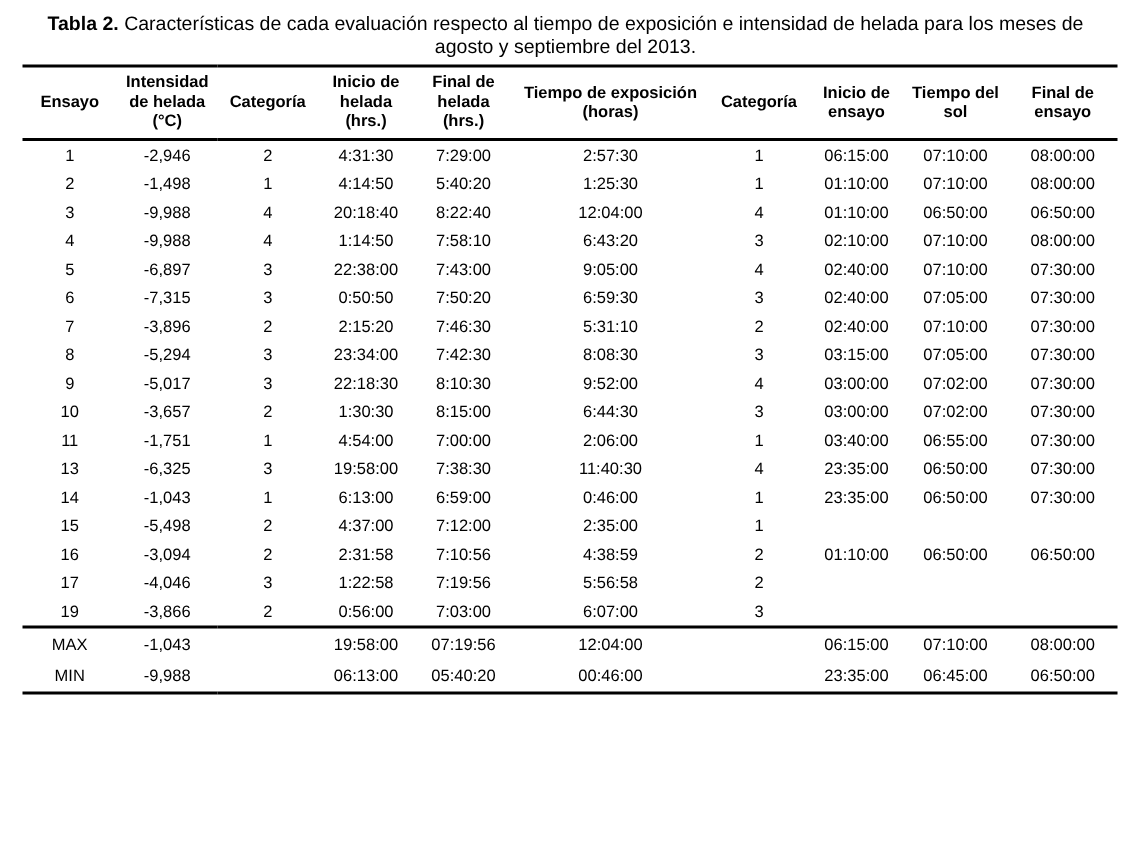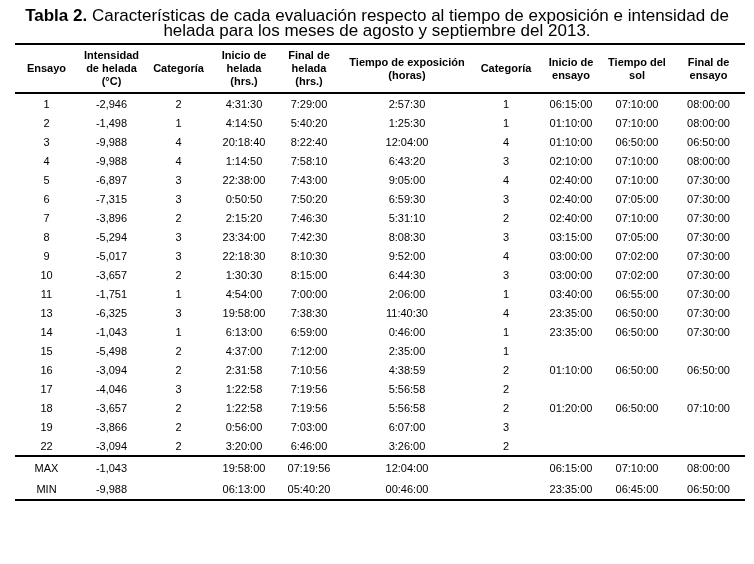--- a/index.html
+++ b/index.html
@@ -10,21 +10,21 @@
   body {
     width: 754px;
     height: 564px;
     font-family: "Liberation Sans", sans-serif;
     color: #000000;
     overflow: hidden;
   }
   .caption {
     padding: 8px 18px 5px 18px;
     text-align: center;
-    font-size: 17px;
+    font-size: 13px;
     line-height: 15px;
   }
   .caption .bold {
     font-weight: bold;
   }
   table.data {
     border-collapse: collapse;
     table-layout: fixed;
     margin-left: 15px;
     width: 730px;
@@ -280,51 +280,27 @@
         <td>3</td>
         <td>1:22:58</td>
         <td>7:19:56</td>
         <td>5:56:58</td>
         <td>2</td>
         <td></td>
         <td></td>
         <td></td>
       </tr>
       <tr>
-        <td>18</td>
-        <td>-3,657</td>
-        <td>2</td>
-        <td>1:22:58</td>
-        <td>7:19:56</td>
-        <td>5:56:58</td>
-        <td>2</td>
-        <td>01:20:00</td>
-        <td>06:50:00</td>
-        <td>07:10:00</td>
-      </tr>
-      <tr>
         <td>19</td>
         <td>-3,866</td>
         <td>2</td>
         <td>0:56:00</td>
         <td>7:03:00</td>
         <td>6:07:00</td>
         <td>3</td>
-        <td></td>
-        <td></td>
-        <td></td>
-      </tr>
-      <tr>
-        <td>22</td>
-        <td>-3,094</td>
-        <td>2</td>
-        <td>3:20:00</td>
-        <td>6:46:00</td>
-        <td>3:26:00</td>
-        <td>2</td>
         <td></td>
         <td></td>
         <td></td>
       </tr>
     </tbody>
   <tfoot>
       <tr>
         <td>MAX</td>
         <td>-1,043</td>
         <td></td>

